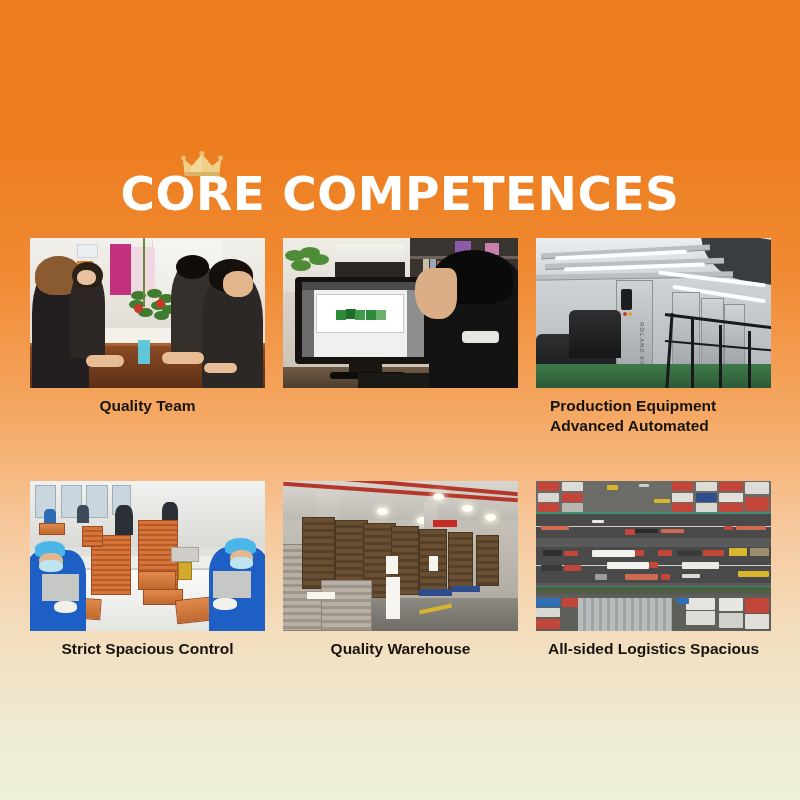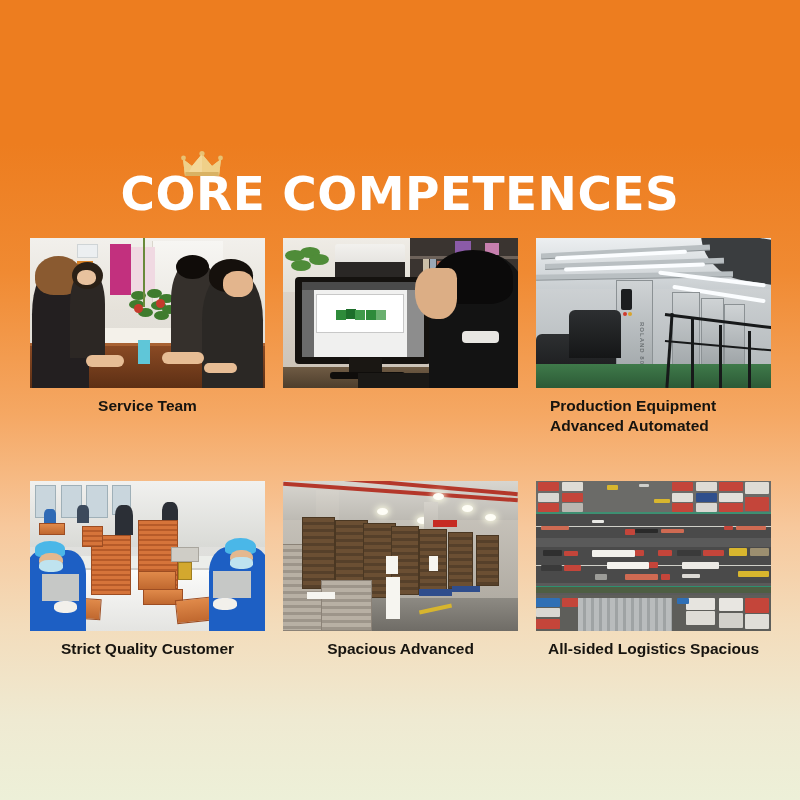--- a/index.html
+++ b/index.html
@@ -282,21 +282,21 @@
       <div class="pR2"></div>
         <div class="hairR2"></div>
       <div class="pR1"></div>
         <div class="hairR1"></div>
         <div class="faceR1"></div>
       <div class="arm" style="left:24%;bottom:14%;width:16%;height:8%;"></div>
       <div class="arm" style="right:26%;bottom:16%;width:18%;height:8%;"></div>
       <div class="arm" style="right:12%;bottom:10%;width:14%;height:7%;"></div>
     </div>
     <div class="caption">
-      <div>Service Team</div>
+      <div>Quality Team</div>
     </div>
   </div>
 
   <div class="cell">
     <div class="photo p2">
       <div class="bwall"></div>
       <div class="shelf"></div>
       <div class="shelfline" style="right:0;top:12%;width:46%;"></div>
       <div class="shelfline" style="right:0;top:30%;width:46%;"></div>
       <div class="book" style="right:38%;top:14%;height:15%;background:#cbbfa8;"></div>
@@ -401,21 +401,21 @@
       <div class="wkr" style="right:-2%;top:44%;width:26%;height:56%;"></div>
       <div class="cap" style="right:4%;top:38%;width:13%;height:11%;"></div>
       <div class="skin" style="right:5%;top:46%;width:10%;height:11%;"></div>
       <div class="mask" style="right:5%;top:51%;width:10%;height:8%;"></div>
       <div class="vest" style="right:6%;top:60%;width:16%;height:18%;"></div>
       <div class="glove" style="right:12%;top:78%;width:10%;height:8%;"></div>
       <div class="box" style="left:60%;top:44%;width:12%;height:10%;background:#cfcdc6;border-color:#a9a69e;"></div>
       <div class="box" style="left:63%;top:54%;width:6%;height:12%;background:#d3a82e;border-color:#a07f1f;"></div>
     </div>
     <div class="caption">
-      <div>Strict Quality Customer</div>
+      <div>Strict Spacious Control</div>
     </div>
   </div>
 
   <div class="cell row2">
     <div class="photo p5">
       <div class="roof"></div>
       <div class="rbeam" style="left:0;top:6%;width:100%;transform:rotate(4deg);"></div>
       <div class="rbeam" style="left:20%;top:2%;width:80%;transform:rotate(5deg);"></div>
       <div class="lamp" style="left:64%;top:8%;"></div>
       <div class="lamp" style="left:40%;top:18%;"></div>
@@ -437,21 +437,21 @@
       <div class="palL" style="left:16%;top:66%;width:22%;height:34%;"></div>
       <div class="tag" style="left:44%;top:50%;width:5%;height:12%;"></div>
       <div class="tag" style="left:62%;top:50%;width:4%;height:10%;"></div>
       <div class="tag" style="left:10%;top:74%;width:12%;height:5%;"></div>
       <div class="tag" style="left:44%;top:64%;width:6%;height:28%;"></div>
       <div class="skid" style="left:58%;top:72%;width:14%;height:5%;"></div>
       <div class="skid" style="left:72%;top:70%;width:12%;height:4%;"></div>
       <div class="yellow" style="left:58%;top:84%;width:14%;transform:rotate(-12deg);"></div>
     </div>
     <div class="caption">
-      <div>Spacious Advanced</div>
+      <div>Quality Warehouse</div>
     </div>
   </div>
 
   <div class="cell row2">
     <div class="photo p6">
       <div style="position:absolute;left:0;top:0;width:100%;height:22%;background:#6b6b68;"></div>
       <div class="ctr" style="left:1%;top:1%;width:9%;height:6%;background:#c4453a;"></div>
       <div class="ctr" style="left:1%;top:8%;width:9%;height:6%;background:#d9d7d2;"></div>
       <div class="ctr" style="left:1%;top:15%;width:9%;height:6%;background:#c4453a;"></div>
       <div class="ctr" style="left:11%;top:1%;width:9%;height:6%;background:#dedcd6;"></div>

